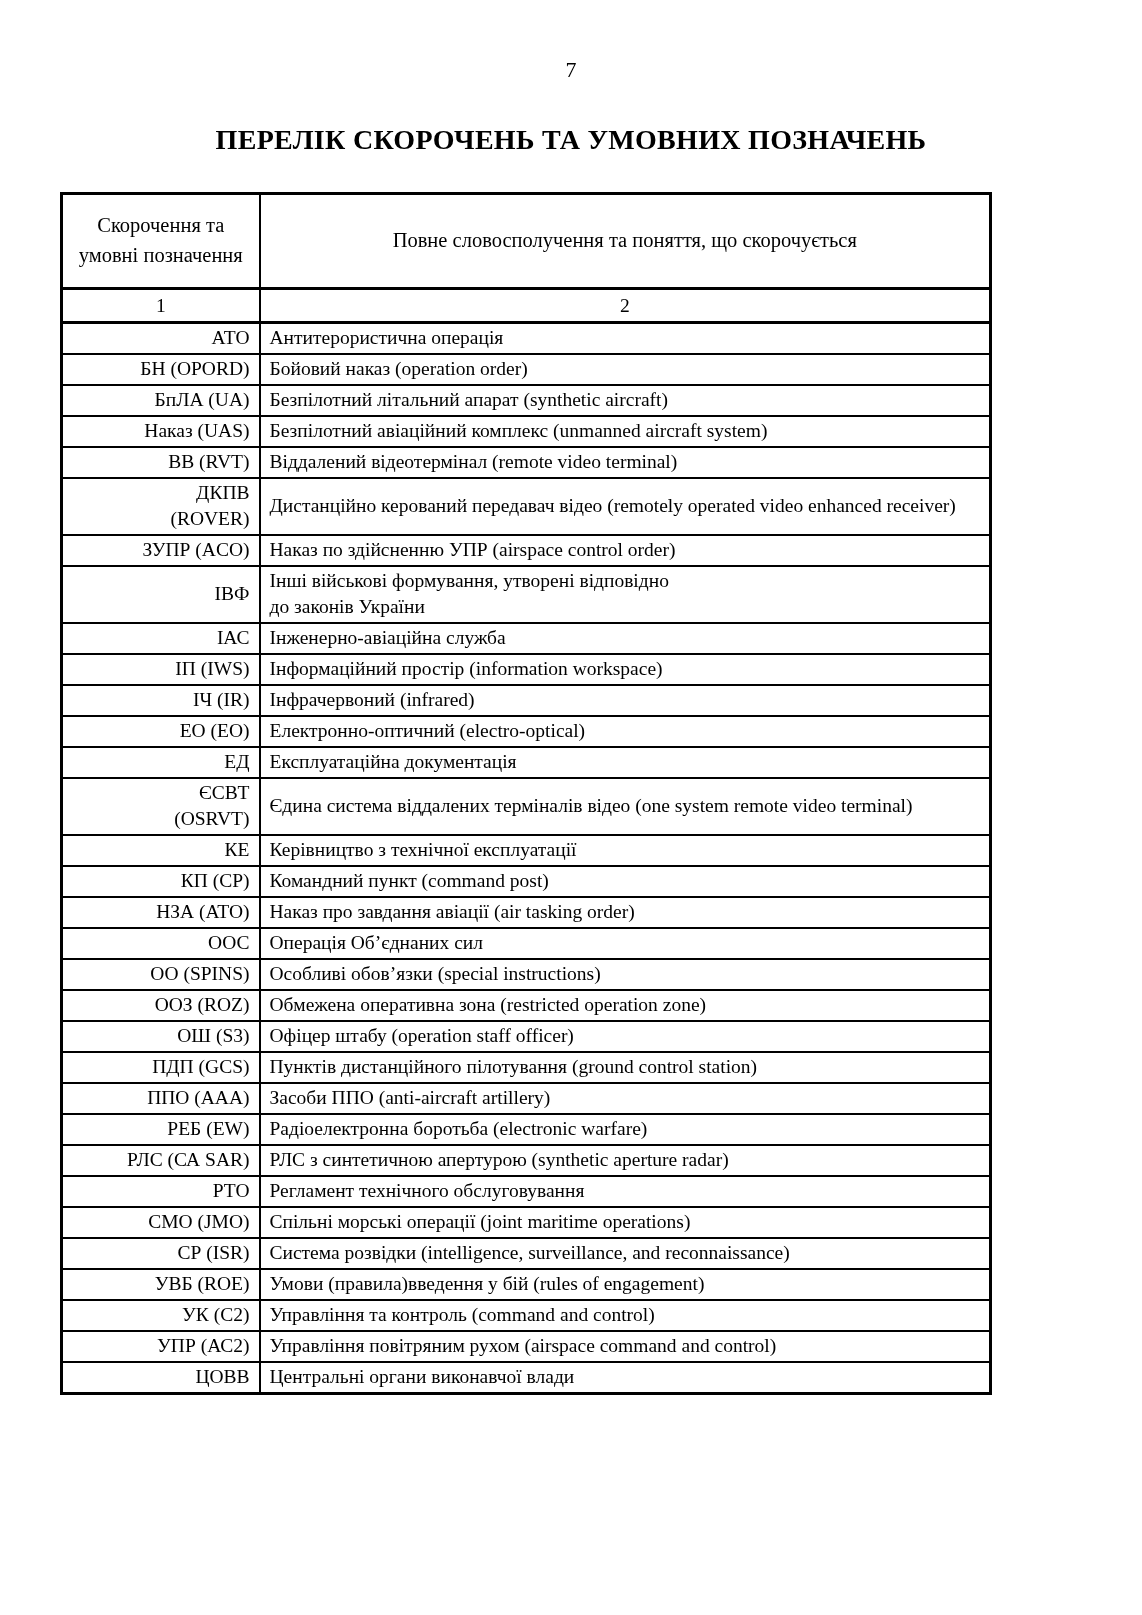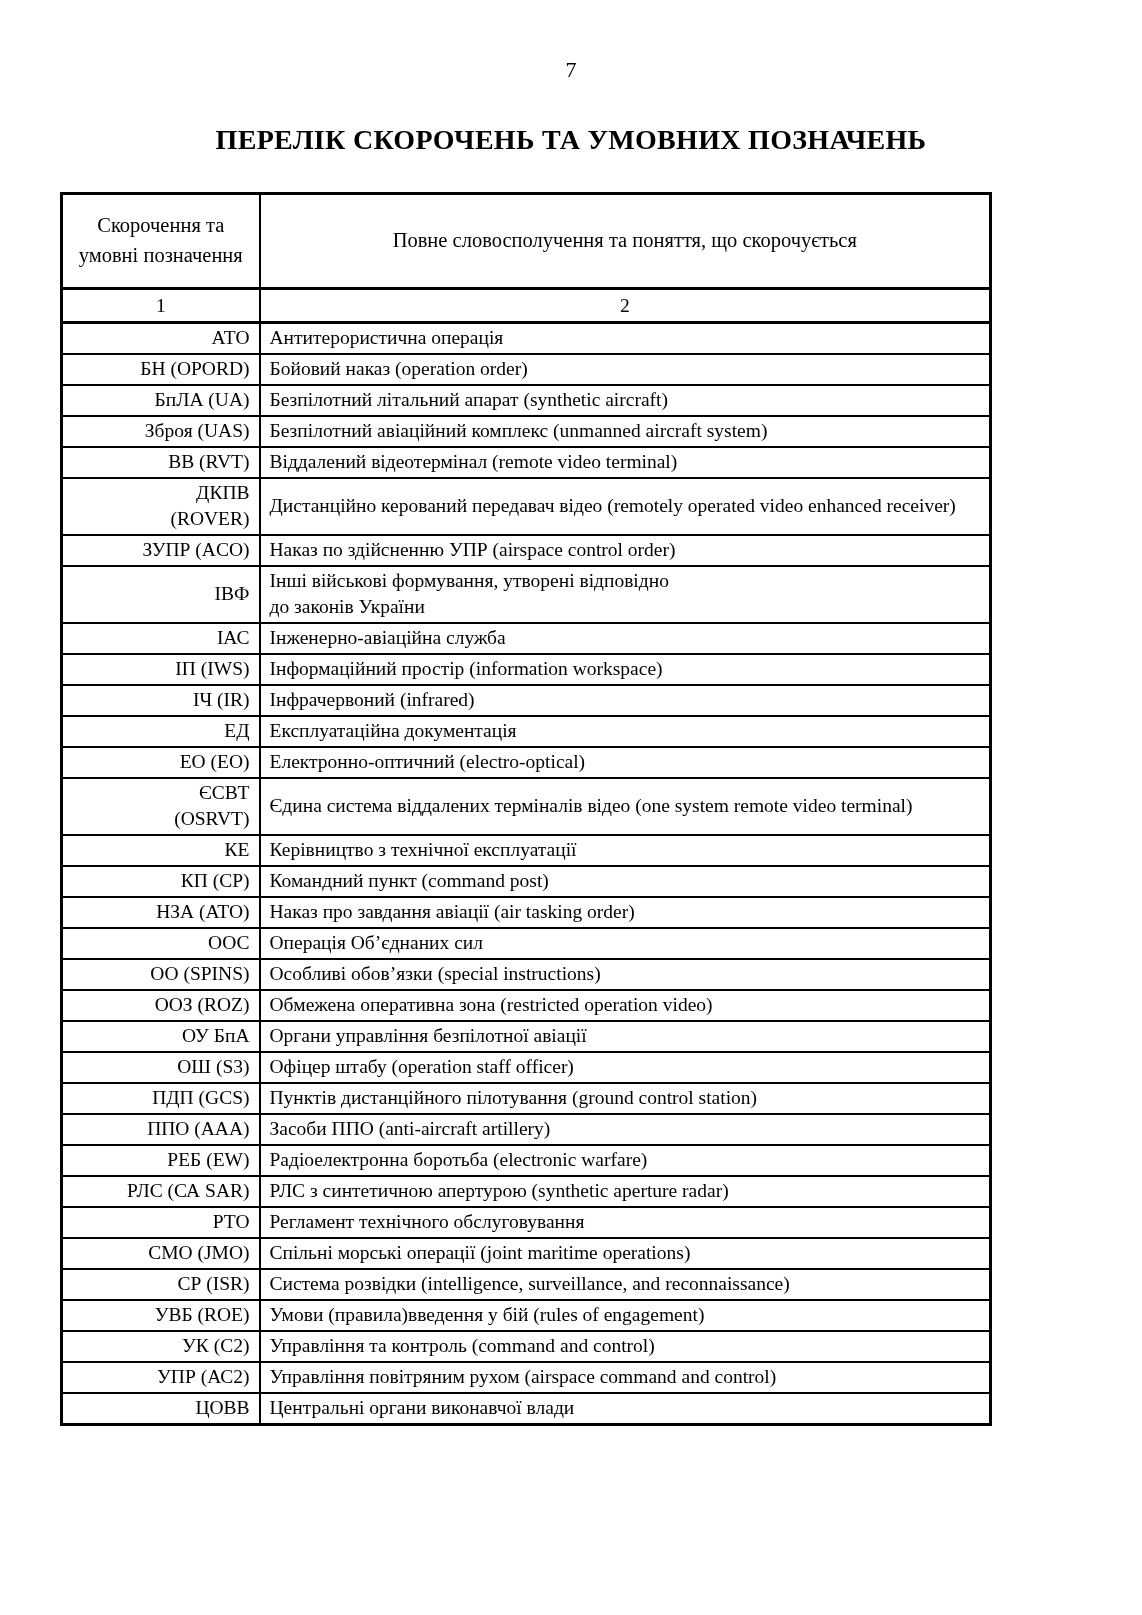--- a/index.html
+++ b/index.html
@@ -103,21 +103,21 @@
         </tr>
         <tr class="data-row">
           <td class="abbr-cell">БН (OPORD)</td>
           <td class="full-cell">Бойовий наказ (operation order)</td>
         </tr>
         <tr class="data-row">
           <td class="abbr-cell">БпЛА (UA)</td>
           <td class="full-cell">Безпілотний літальний апарат (synthetic aircraft)</td>
         </tr>
         <tr class="data-row">
-          <td class="abbr-cell">Зброя (UAS)</td>
+          <td class="abbr-cell">Наказ (UAS)</td>
           <td class="full-cell">Безпілотний авіаційний комплекс (unmanned aircraft system)</td>
         </tr>
         <tr class="data-row">
           <td class="abbr-cell">ВВ (RVT)</td>
           <td class="full-cell">Віддалений відеотермінал (remote video terminal)</td>
         </tr>
         <tr class="data-row">
           <td class="abbr-cell">ДКПВ
 (ROVER)</td>
           <td class="full-cell">Дистанційно керований передавач відео (remotely operated video enhanced receiver)</td>
@@ -137,26 +137,26 @@
         </tr>
         <tr class="data-row">
           <td class="abbr-cell">ІП (IWS)</td>
           <td class="full-cell">Інформаційний простір (information workspace)</td>
         </tr>
         <tr class="data-row">
           <td class="abbr-cell">ІЧ (IR)</td>
           <td class="full-cell">Інфрачервоний (infrared)</td>
         </tr>
         <tr class="data-row">
+          <td class="abbr-cell">ЕО (ЕО)</td>
+          <td class="full-cell">Електронно-оптичний (electro-optical)</td>
+        </tr>
+        <tr class="data-row">
           <td class="abbr-cell">ЕД</td>
           <td class="full-cell">Експлуатаційна документація</td>
-        </tr>
-        <tr class="data-row">
-          <td class="abbr-cell">ЕО (ЕО)</td>
-          <td class="full-cell">Електронно-оптичний (electro-optical)</td>
         </tr>
         <tr class="data-row">
           <td class="abbr-cell">ЄСВТ
 (OSRVT)</td>
           <td class="full-cell">Єдина система віддалених терміналів відео (one system remote video terminal)</td>
         </tr>
         <tr class="data-row">
           <td class="abbr-cell">КЕ</td>
           <td class="full-cell">Керівництво з технічної експлуатації</td>
         </tr>
@@ -171,25 +171,21 @@
         <tr class="data-row">
           <td class="abbr-cell">ООС</td>
           <td class="full-cell">Операція Об’єднаних сил</td>
         </tr>
         <tr class="data-row">
           <td class="abbr-cell">ОО (SPINS)</td>
           <td class="full-cell">Особливі обов’язки (special instructions)</td>
         </tr>
         <tr class="data-row">
           <td class="abbr-cell">ООЗ (ROZ)</td>
-          <td class="full-cell">Обмежена оперативна зона (restricted operation video)</td>
-        </tr>
-        <tr class="data-row">
-          <td class="abbr-cell">ОУ БпА</td>
-          <td class="full-cell">Органи управління безпілотної авіації</td>
+          <td class="full-cell">Обмежена оперативна зона (restricted operation zone)</td>
         </tr>
         <tr class="data-row">
           <td class="abbr-cell">ОШ (S3)</td>
           <td class="full-cell">Офіцер штабу (operation staff officer)</td>
         </tr>
         <tr class="data-row">
           <td class="abbr-cell">ПДП (GCS)</td>
           <td class="full-cell">Пунктів дистанційного пілотування (ground control station)</td>
         </tr>
         <tr class="data-row">

